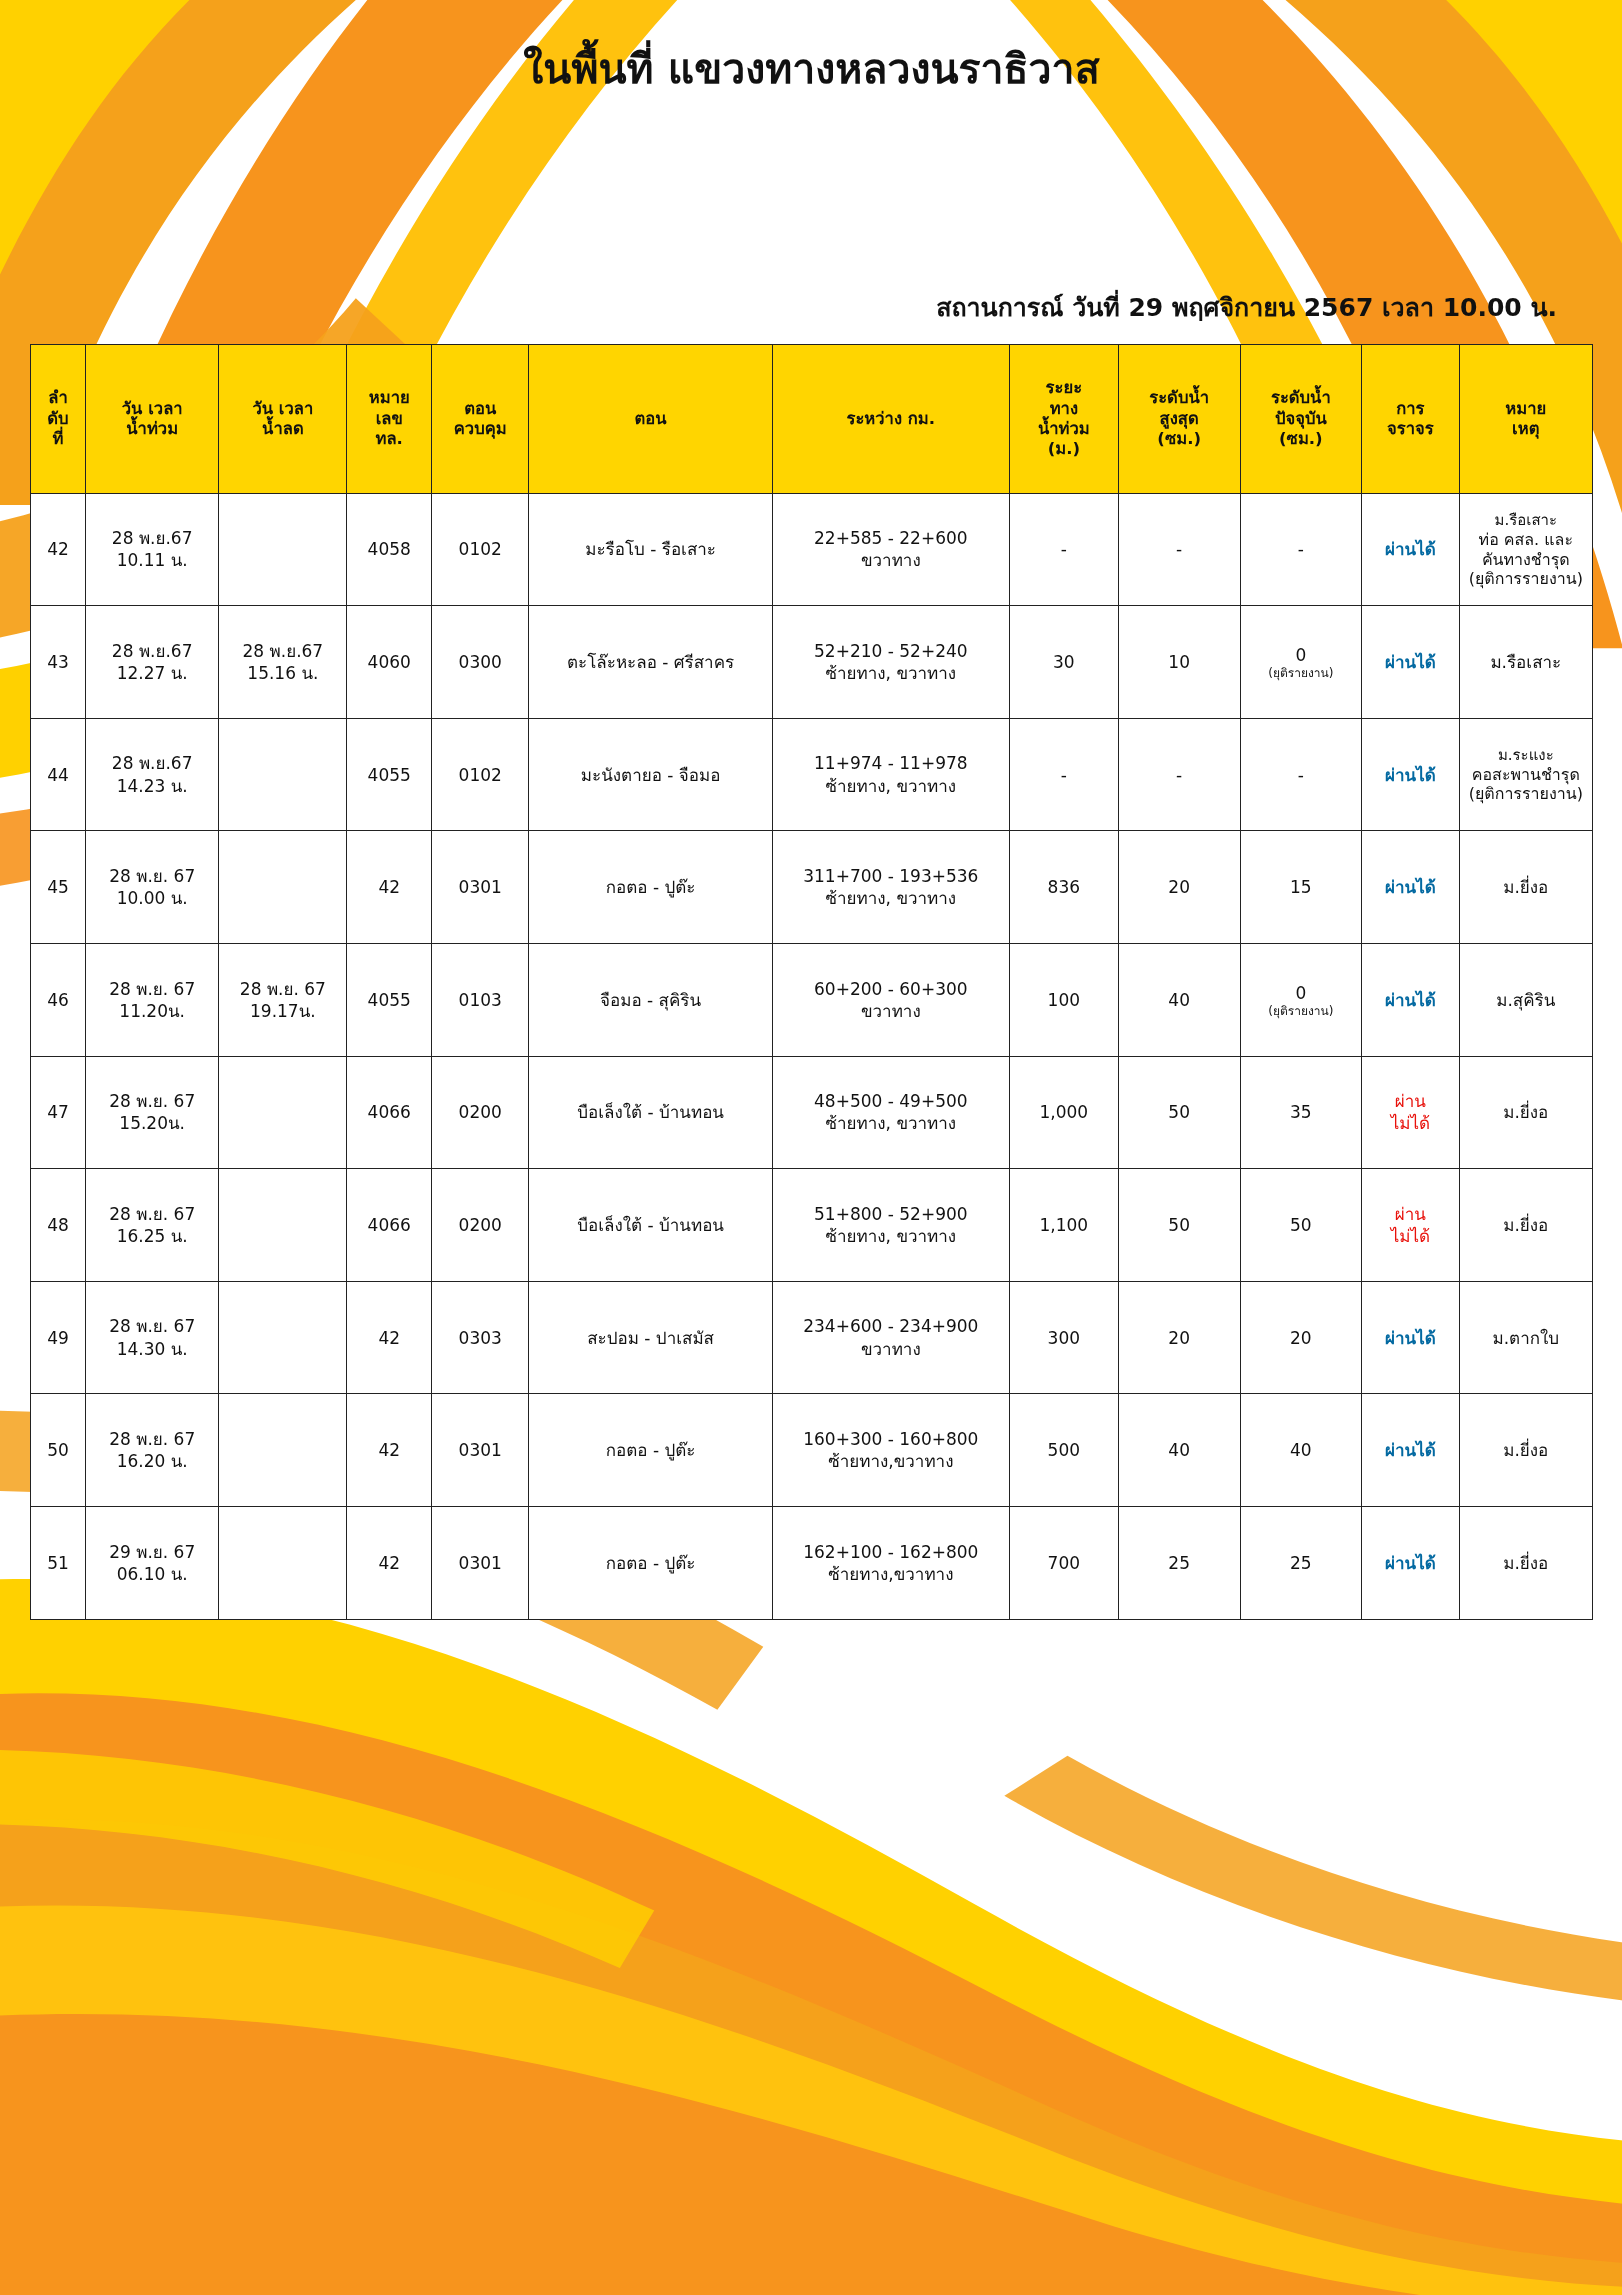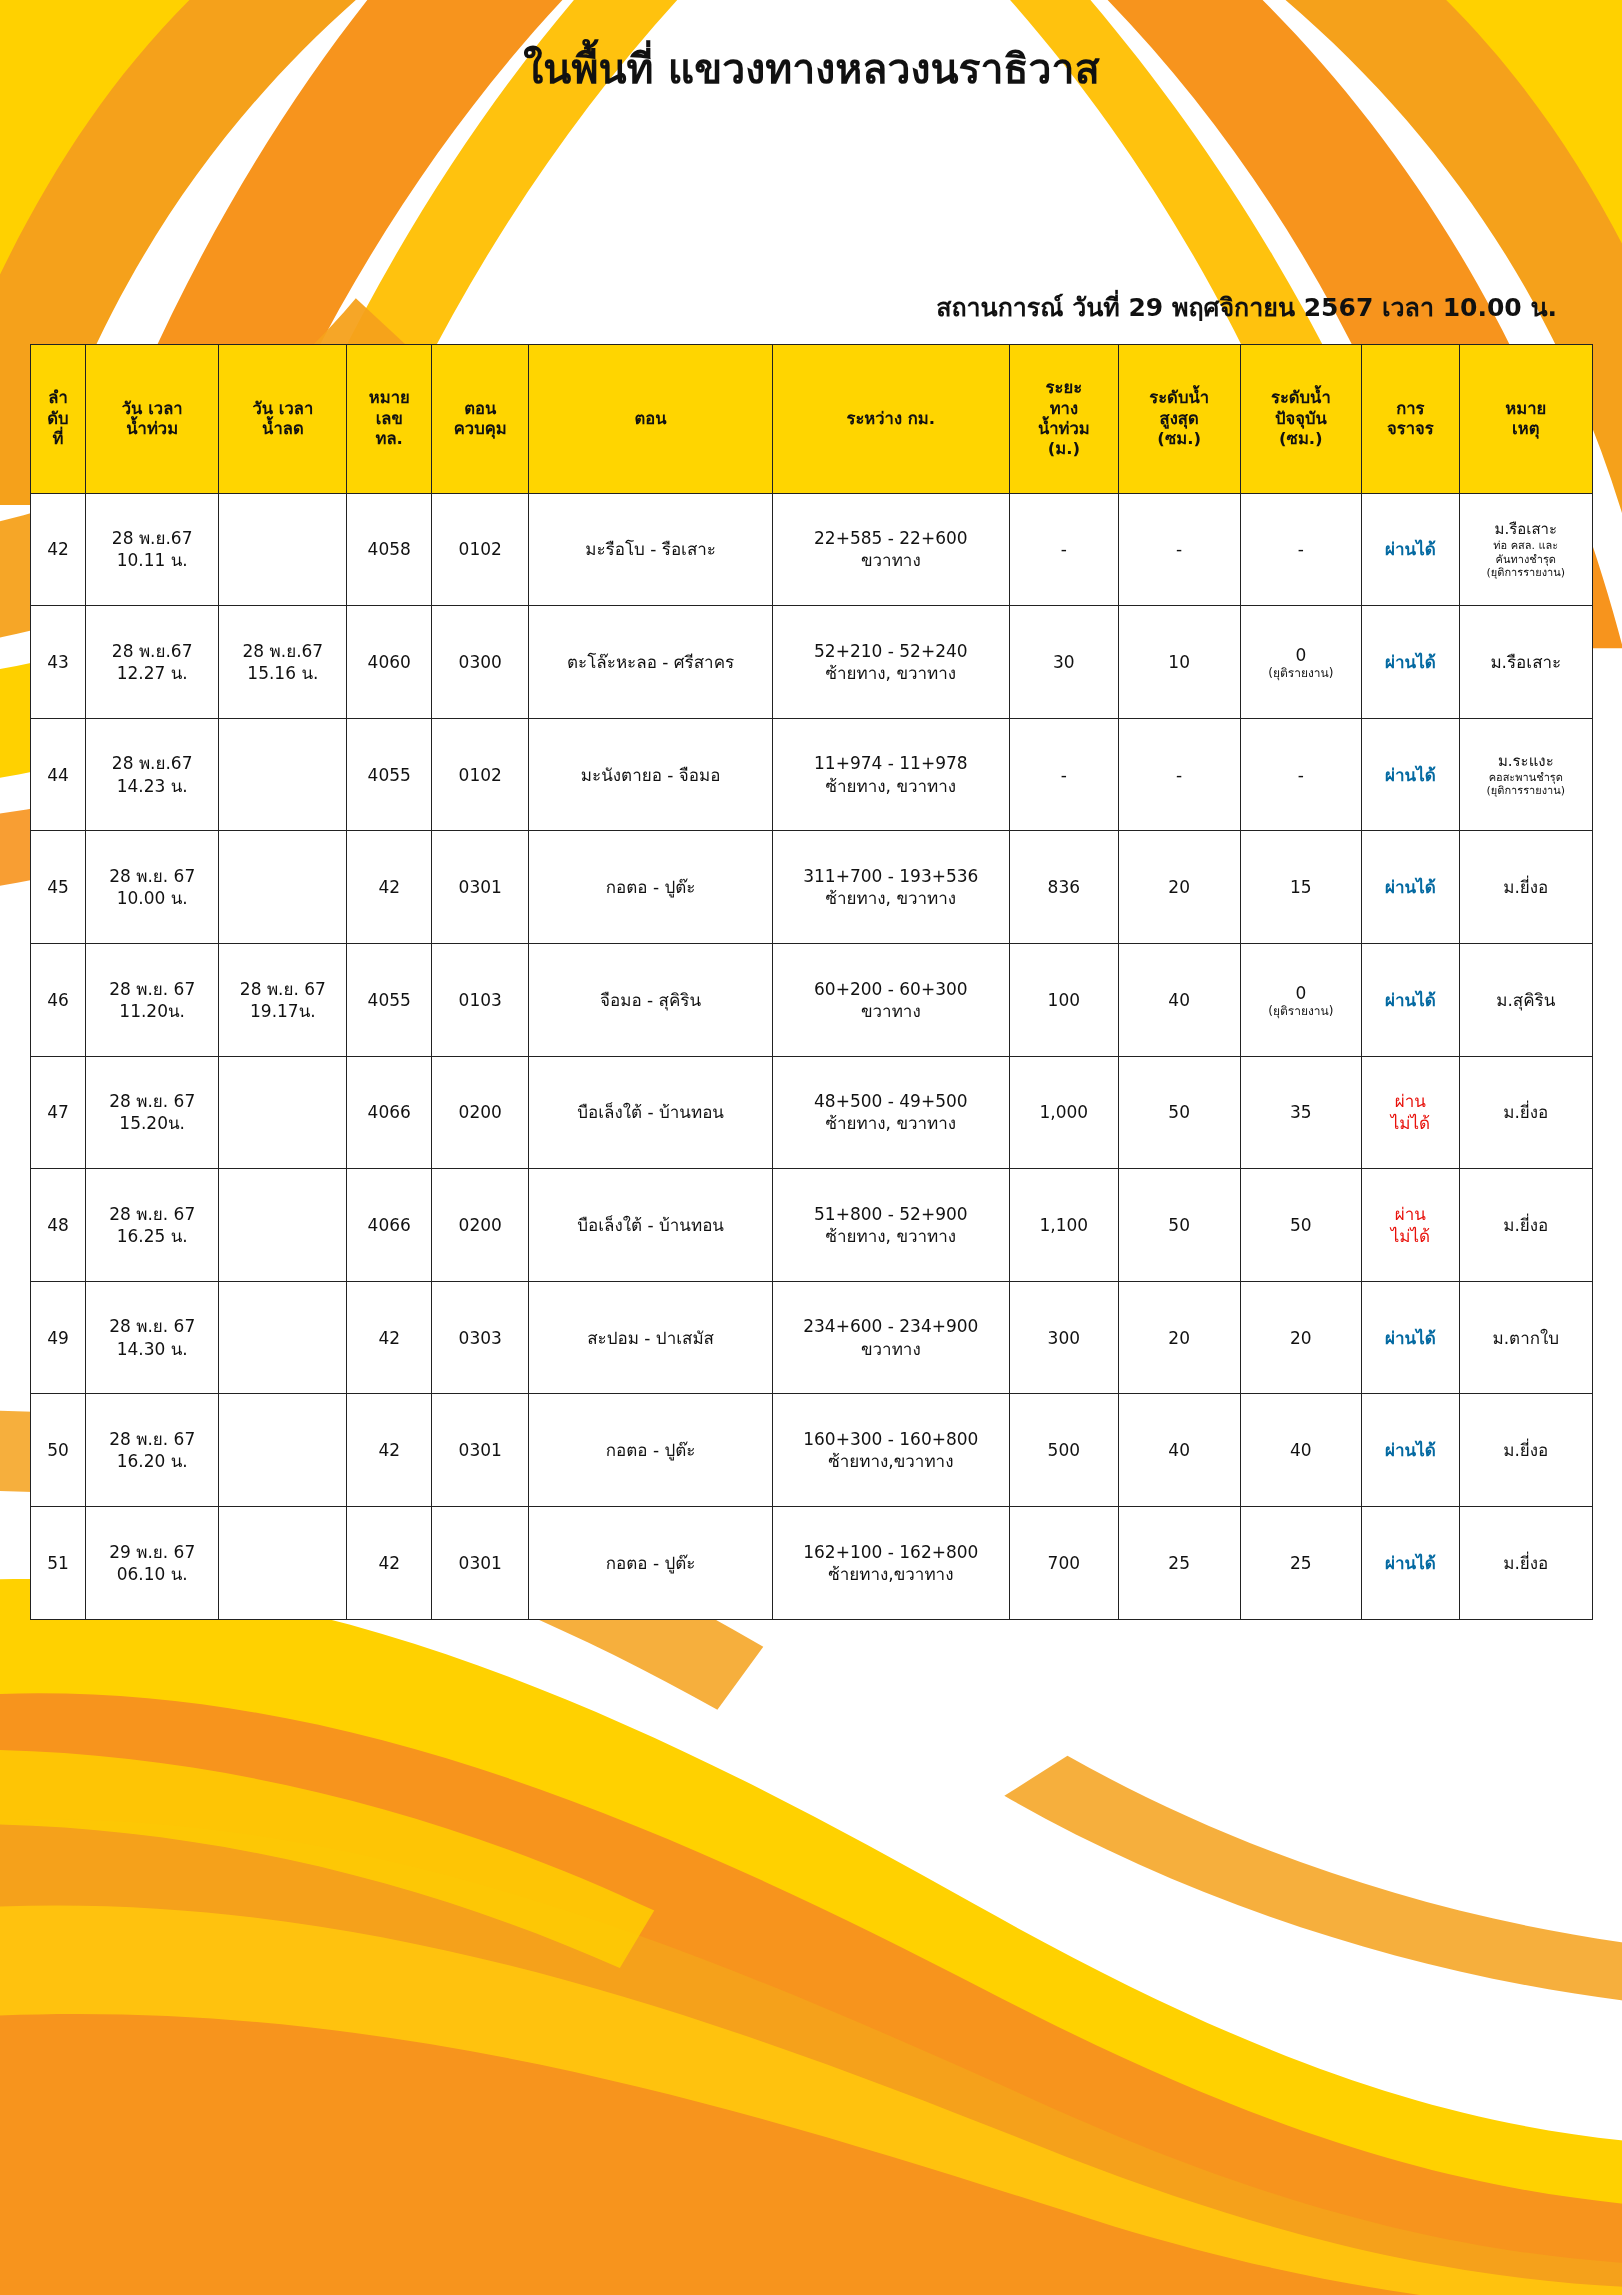--- a/index.html
+++ b/index.html
@@ -85,21 +85,21 @@
     line-height: 1.22;
     height: 143px;
   }
   table.flood-table tbody td {
     font-size: 17px;
     line-height: 1.3;
     height: 107px;
   }
   .sub-small {
     display: block;
-    font-size: 11px;
+    font-size: 16px;
     line-height: 1.2;
   }
   .sub-small-2 {
     display: block;
     font-size: 12px;
     line-height: 1.2;
   }
   .pass-ok {
     color: #0369a1;
     font-weight: bold;

